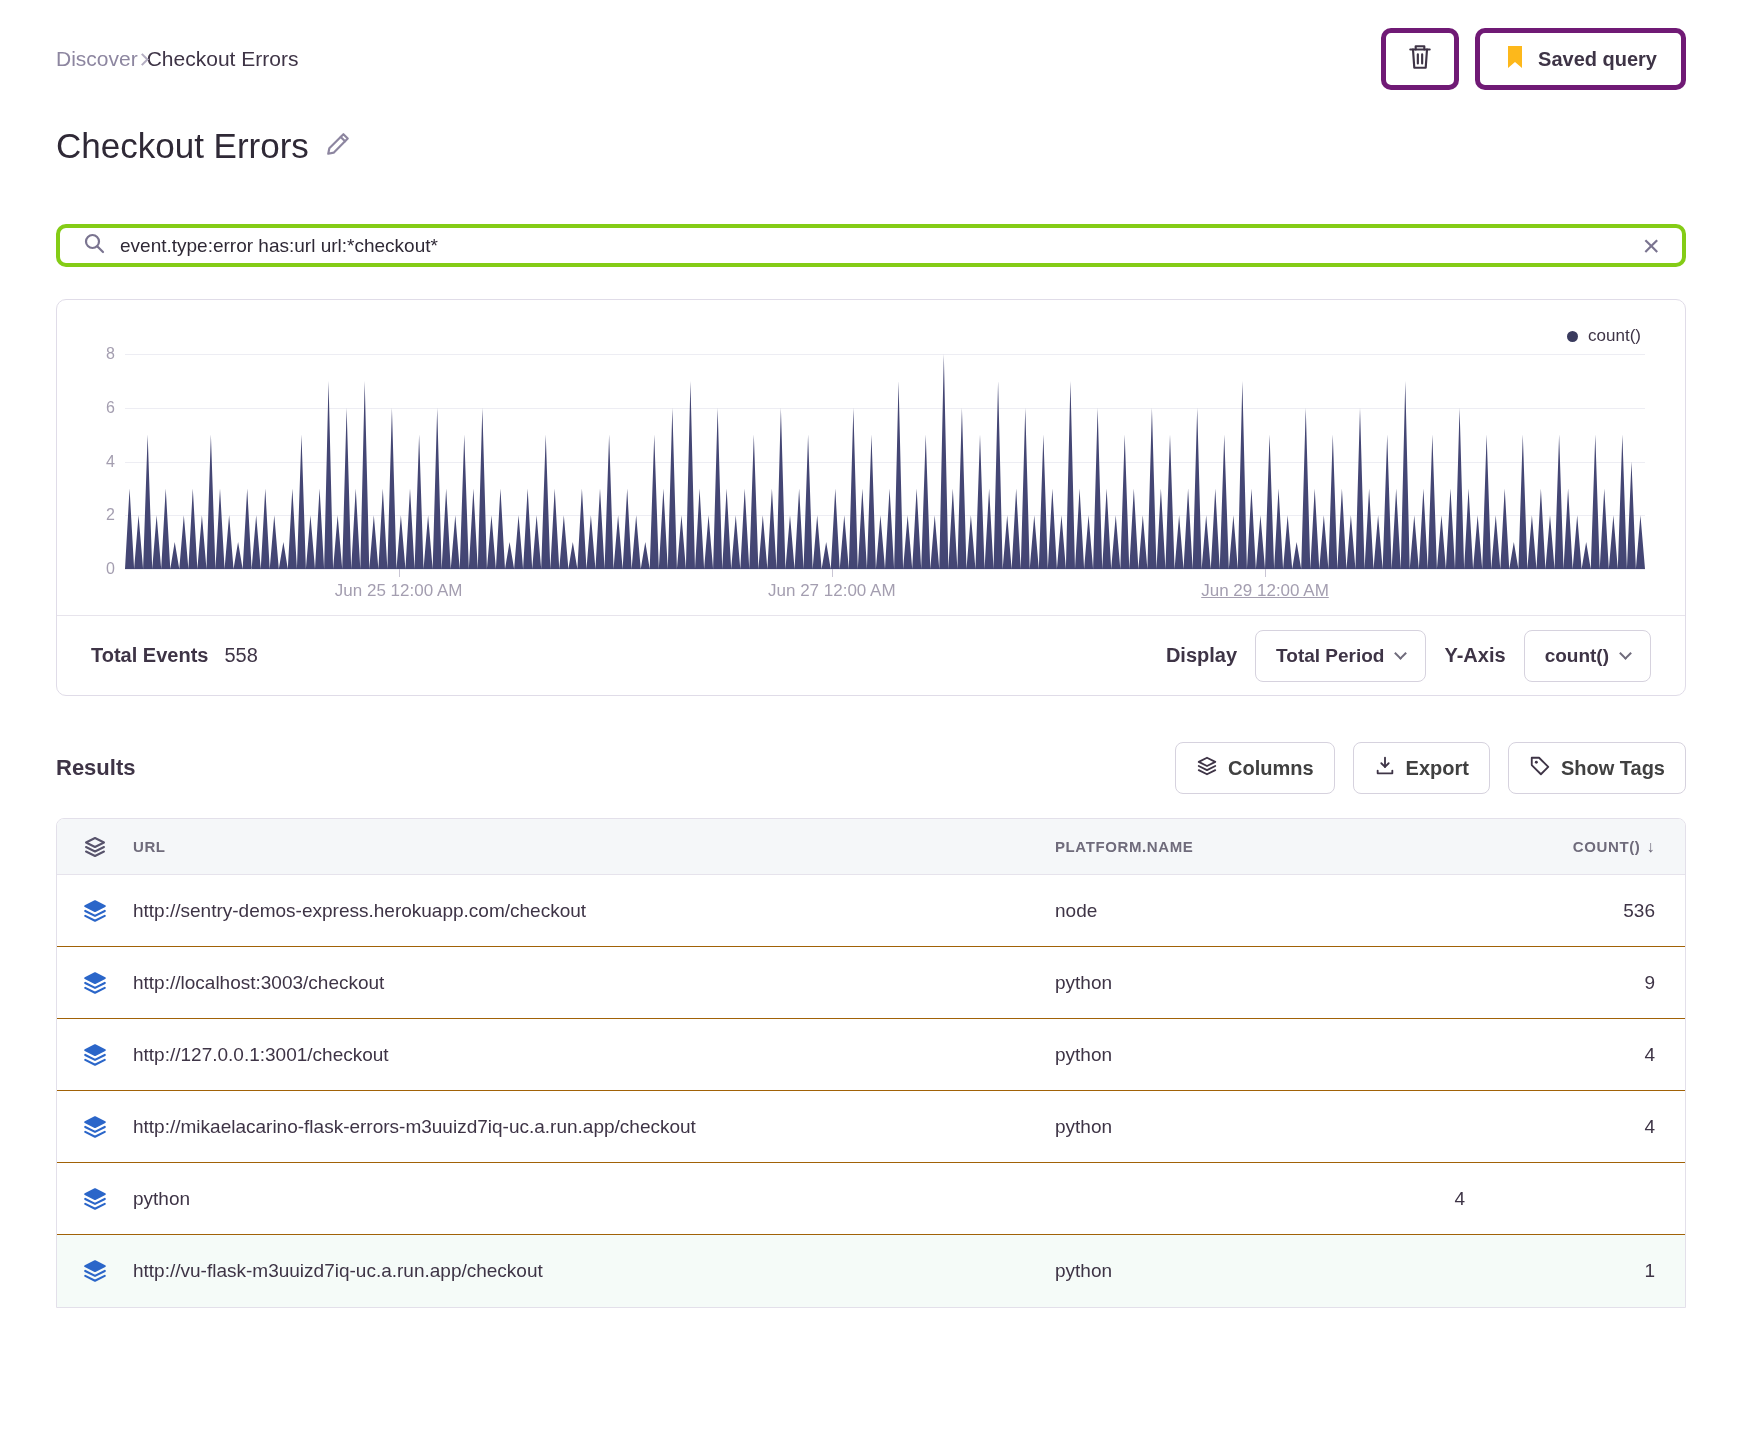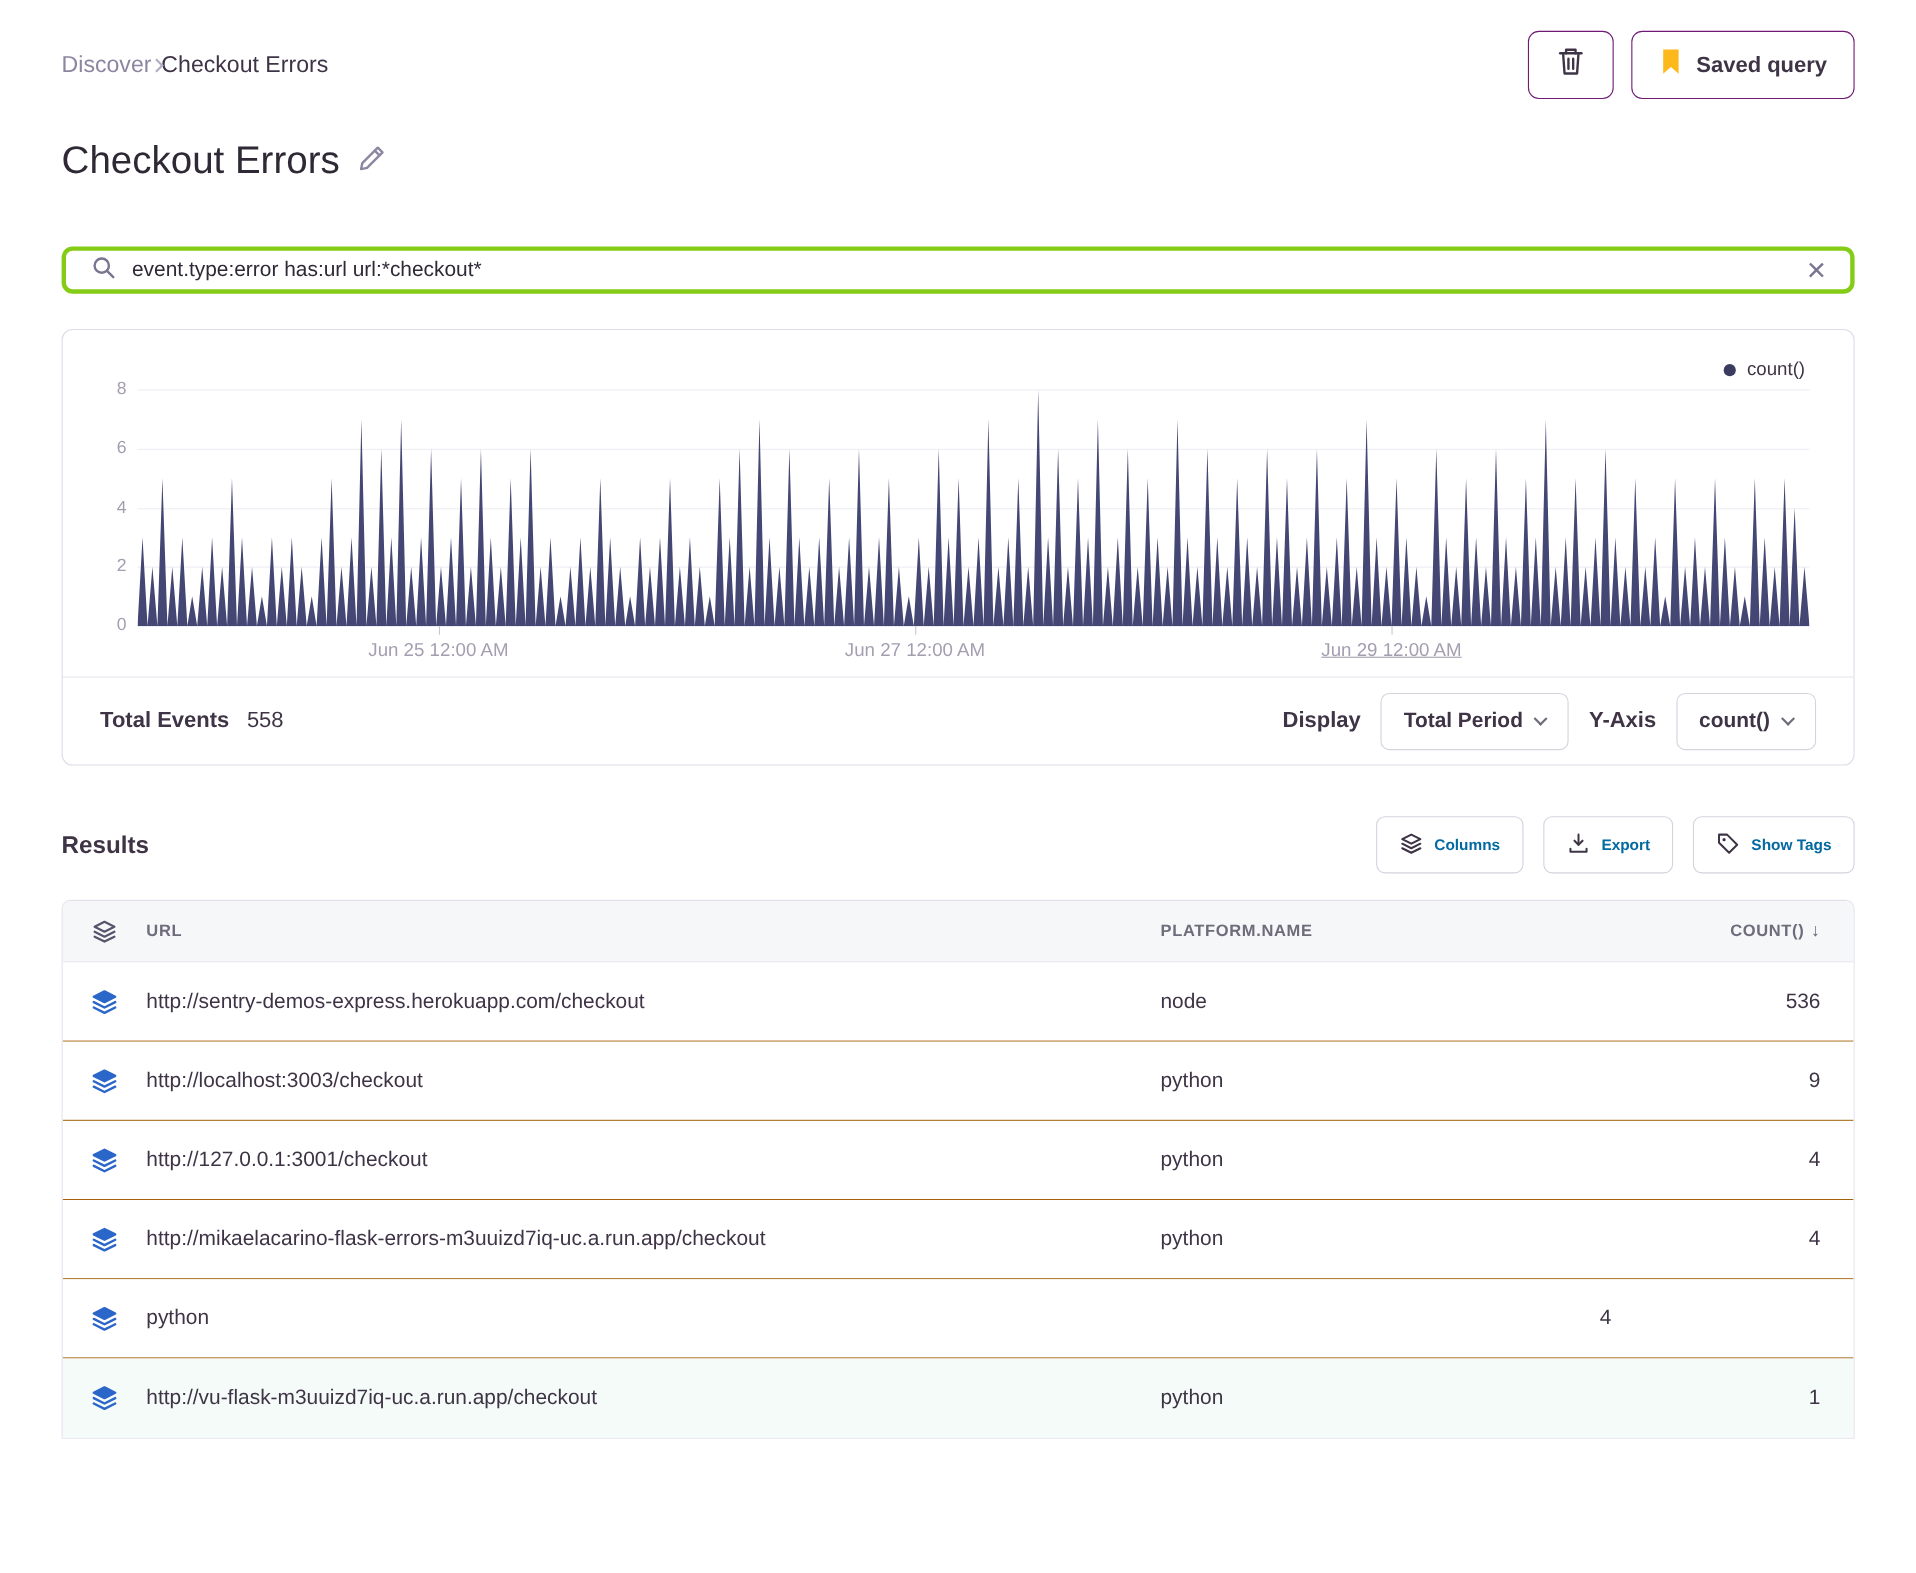--- a/index.html
+++ b/index.html
@@ -15,21 +15,21 @@
   .topbar { display:flex; align-items:center; justify-content:space-between; height:66px; }
   .breadcrumb { display:flex; align-items:center; gap:0; font-size:21px; }
   .crumb-parent { color:#8d86a0; }
   .crumb-current { color:#3e3446; }
   .chev { display:inline-block; width:9px; height:9px; border-right:2px solid #b3adc1; border-bottom:2px solid #b3adc1; }
   .chev.right { transform:rotate(-45deg); }
   .chev.down  { transform:rotate(45deg); margin-top:-4px; border-color:#6f6b7b; }
   .topbar-actions { display:flex; gap:16px; }
   .btn {
     display:flex; align-items:center; justify-content:center; gap:12px;
-    background:#fff; border:1px solid #701a75; border-radius:10px;
+    background:#fff; border:5px solid #701a75; border-radius:10px;
     height:62px; padding:0 24px; font-size:20px; font-weight:700; color:#3e3446; cursor:pointer;
   }
   .btn.icon-only { width:78px; padding:0; }
 
   
   .title-row { display:flex; align-items:center; gap:16px; margin-top:34px; }
   .page-title { font-size:35px; font-weight:500; color:#2f2936; }
 
   
   .search-bar {
@@ -68,21 +68,21 @@
     font-size:19px; font-weight:600; color:#3e3446; cursor:pointer;
   }
 
   
   .results-row { display:flex; align-items:center; justify-content:space-between; margin-top:46px; }
   .results-heading { font-size:22px; font-weight:700; color:#3e3446; }
   .toolbar { display:flex; gap:18px; }
   .tbtn {
     display:flex; align-items:center; gap:10px; background:#fff;
     border:1px solid #d6d2de; border-radius:8px; height:52px; padding:0 20px;
-    font-size:14px; font-weight:700; color:#0369a1; cursor:pointer;
+    font-size:20px; font-weight:700; color:#404040; cursor:pointer;
   }
 
   .table { margin-top:24px; border:1px solid #e3e0ea; border-radius:8px 8px 0 0; overflow:hidden; }
   .thead {
     display:grid; grid-template-columns:76px 1fr 440px 190px; align-items:center;
     background:#f5f7f9; border-bottom:1px solid #e6e3ec; height:56px;
     font-size:15px; font-weight:700; letter-spacing:0.6px; color:#6f6b7b;
   }
   .thead .th-count { text-align:right; padding-right:30px; }
   .thead .th-icon { display:flex; justify-content:center; }

